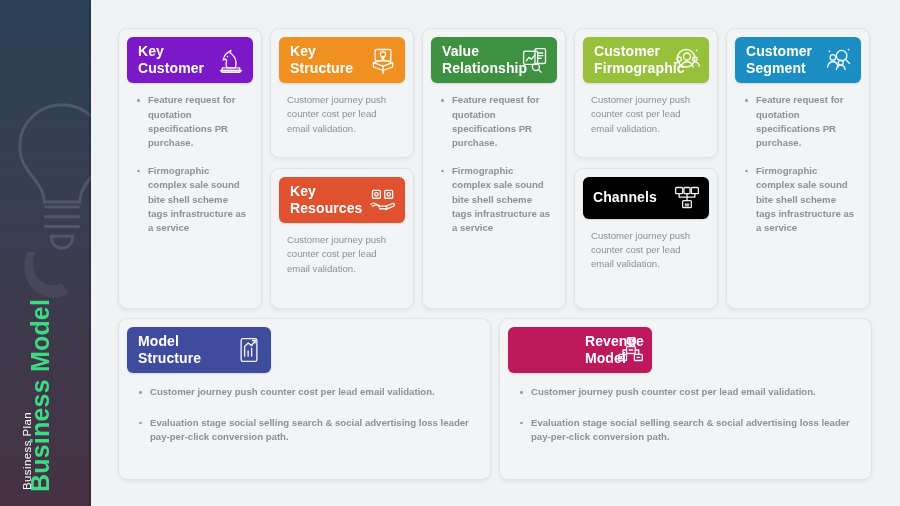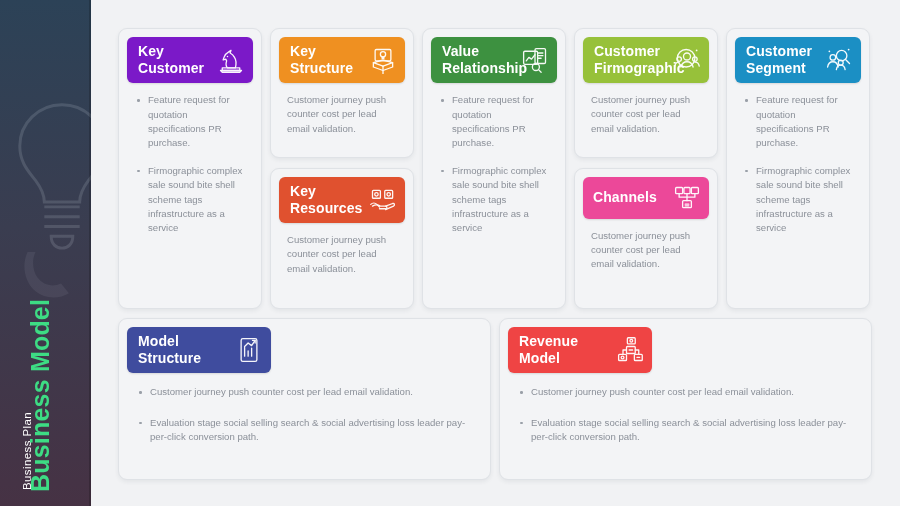--- a/index.html
+++ b/index.html
@@ -110,20 +110,21 @@
     line-height: 1.48;
   }
   ul.bullets { list-style: none; }
   ul.bullets li {
     position: relative;
     padding-left: 13px;
     margin-bottom: 13px;
     color: #8b9099;
     font-size: 9.6px;
     line-height: 1.5;
+    font-weight: bold;
   }
   ul.bullets li:last-child { margin-bottom: 8px; }
   ul.bullets li::before {
     content: "";
     position: absolute;
     left: 2px; top: 6px;
     width: 2.5px; height: 2.5px;
     border-radius: 50%;
     background: #9aa0a8;
   }
@@ -266,21 +267,21 @@
             <circle cx="27" cy="5" r="1" fill="#fff" stroke="none"></circle>
           </g>
         </svg>
       </div>
       <div class="body">
         <p class="plain">Customer journey push counter cost per lead email validation.</p>
       </div>
     </div>
 
     <div class="card" style="left:483px; top:168px; width:144px; height:141px;">
-      <div class="hdr" style="background:#ec4899;padding-left:10px;">
+      <div class="hdr" style="background:#000000;padding-left:10px;">
         <div class="title">
           <span>Channels</span>
         </div>
         <svg class="ico" viewBox="0 0 32 32">
           <g fill="none" stroke="#ffffff" stroke-width="1.5" stroke-linecap="round" stroke-linejoin="round">
             <rect x="3" y="4" width="8" height="7" rx="1"></rect>
             <rect x="12.5" y="4" width="7" height="7" rx="1"></rect>
             <rect x="21" y="4" width="8" height="7" rx="1"></rect>
             <path d="M7 11v4h18v-4M16 11v4M16 15v4"></path>
             <rect x="11" y="19" width="10" height="8" rx="1"></rect>
@@ -337,21 +338,21 @@
       </div>
       <div class="body">
         <ul class="bullets">
           <li>Customer journey push counter cost per lead email validation.</li>
           <li>Evaluation stage social selling search &amp; social advertising loss leader pay-per-click conversion path.</li>
         </ul>
       </div>
     </div>
 
     <div class="card bottom" style="left:408px; top:318px; width:373px; height:162px;">
-      <div class="hdr" style="background:#ef4444; width:144px;">
+      <div class="hdr" style="background:#be185d; width:144px;justify-content:flex-end;">
         <div class="title">
           <span>Revenue</span><br>
           <span>Model</span>
         </div>
         <svg class="ico" viewBox="0 0 32 32">
           <g fill="none" stroke="#ffffff" stroke-width="1.5" stroke-linecap="round" stroke-linejoin="round">
             <rect x="13" y="2" width="9" height="7" rx="1"></rect>
             <circle cx="17.5" cy="5.5" r="1.6"></circle>
             <rect x="12" y="12" width="10" height="8" rx="1"></rect>
             <path d="M15 16h4"></path>

